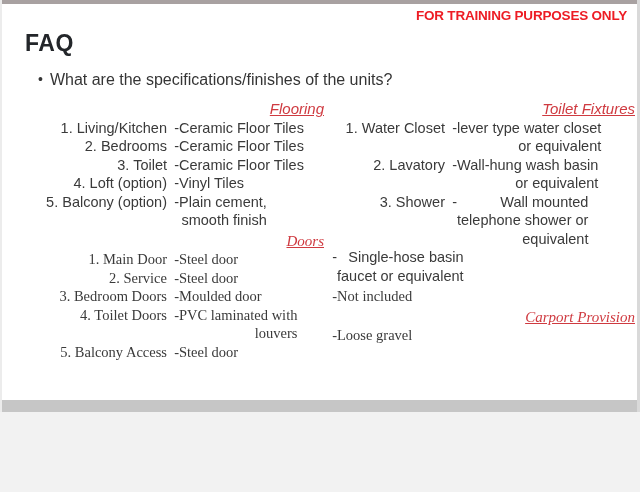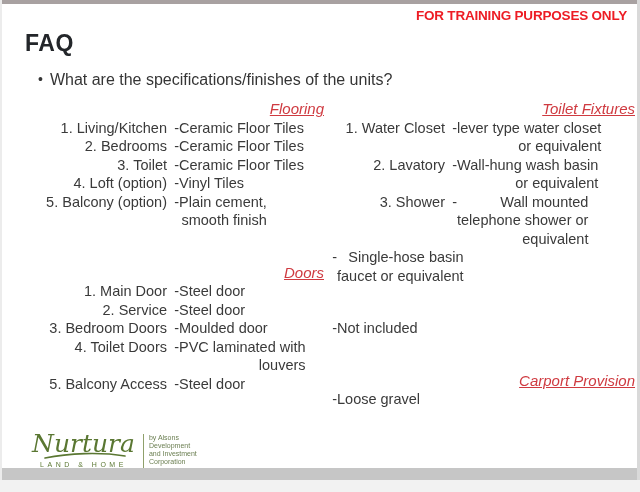--- a/index.html
+++ b/index.html
@@ -1,30 +1,30 @@
 <!DOCTYPE html>
 <html><head>
 <meta charset="utf-8">
 <style>
   html,body{margin:0;padding:0;background:#f2f2f2;}
   .slide{
-    position:relative;width:640px;height:480px;background:#ffffff;overflow:hidden;
+    position:relative;width:640px;height:412px;background:#ffffff;overflow:hidden;
     font-family:"Liberation Sans","DejaVu Sans",sans-serif;color:#3a3a3a;
     box-sizing:border-box;border-left:2px solid #ececec;border-right:3px solid #d9d9d9;
   }
   .topbar{position:absolute;top:0;left:-2px;width:643px;height:4px;background:#a8a1a1;}
   .bottombar{position:absolute;bottom:0;left:-2px;width:643px;height:12px;background:#c6c6c6;}
   .notice{position:absolute;top:8px;right:10px;font-size:13.5px;font-weight:bold;color:#ed1c24;letter-spacing:-0.2px;}
   .title{position:absolute;left:23px;top:30px;font-size:23px;font-weight:bold;color:#23262a;letter-spacing:0.5px;}
   .question{position:absolute;left:23px;top:71px;font-size:16px;color:#353535;margin-left:13px;}
   .question .bullet{margin-right:7px;font-size:14px;vertical-align:1px;}
   .col{position:absolute;top:100px;font-size:14.5px;line-height:18.5px;text-align:right;}
   .col-left{left:20px;width:302px;}
   .col-right{left:323px;width:310px;}
-  .section + .section{margin-top:34px;}
+  .section + .section{margin-top:2px;font-family:Liberation Serif, serif;}
   .sec-heading{color:#cf3a40;font-style:italic;text-decoration:underline;font-size:15px;}
   .row{display:flex;align-items:flex-start;}
   .row .label{flex:none;}
   .col-left .row .label{width:145px;}
   .col-right .row .label{width:120px;}
   .row .dash{flex:none;width:12px;}
   .row .desc{white-space:pre-line;}
   .footer{position:absolute;left:30px;top:431px;display:flex;align-items:flex-start;}
   .brand-block{display:flex;flex-direction:column;align-items:center;margin-right:8px;}
   .brand{font-family:"DejaVu Serif","Liberation Serif",serif;font-style:italic;font-size:25px;line-height:25px;color:#5a7732;}

